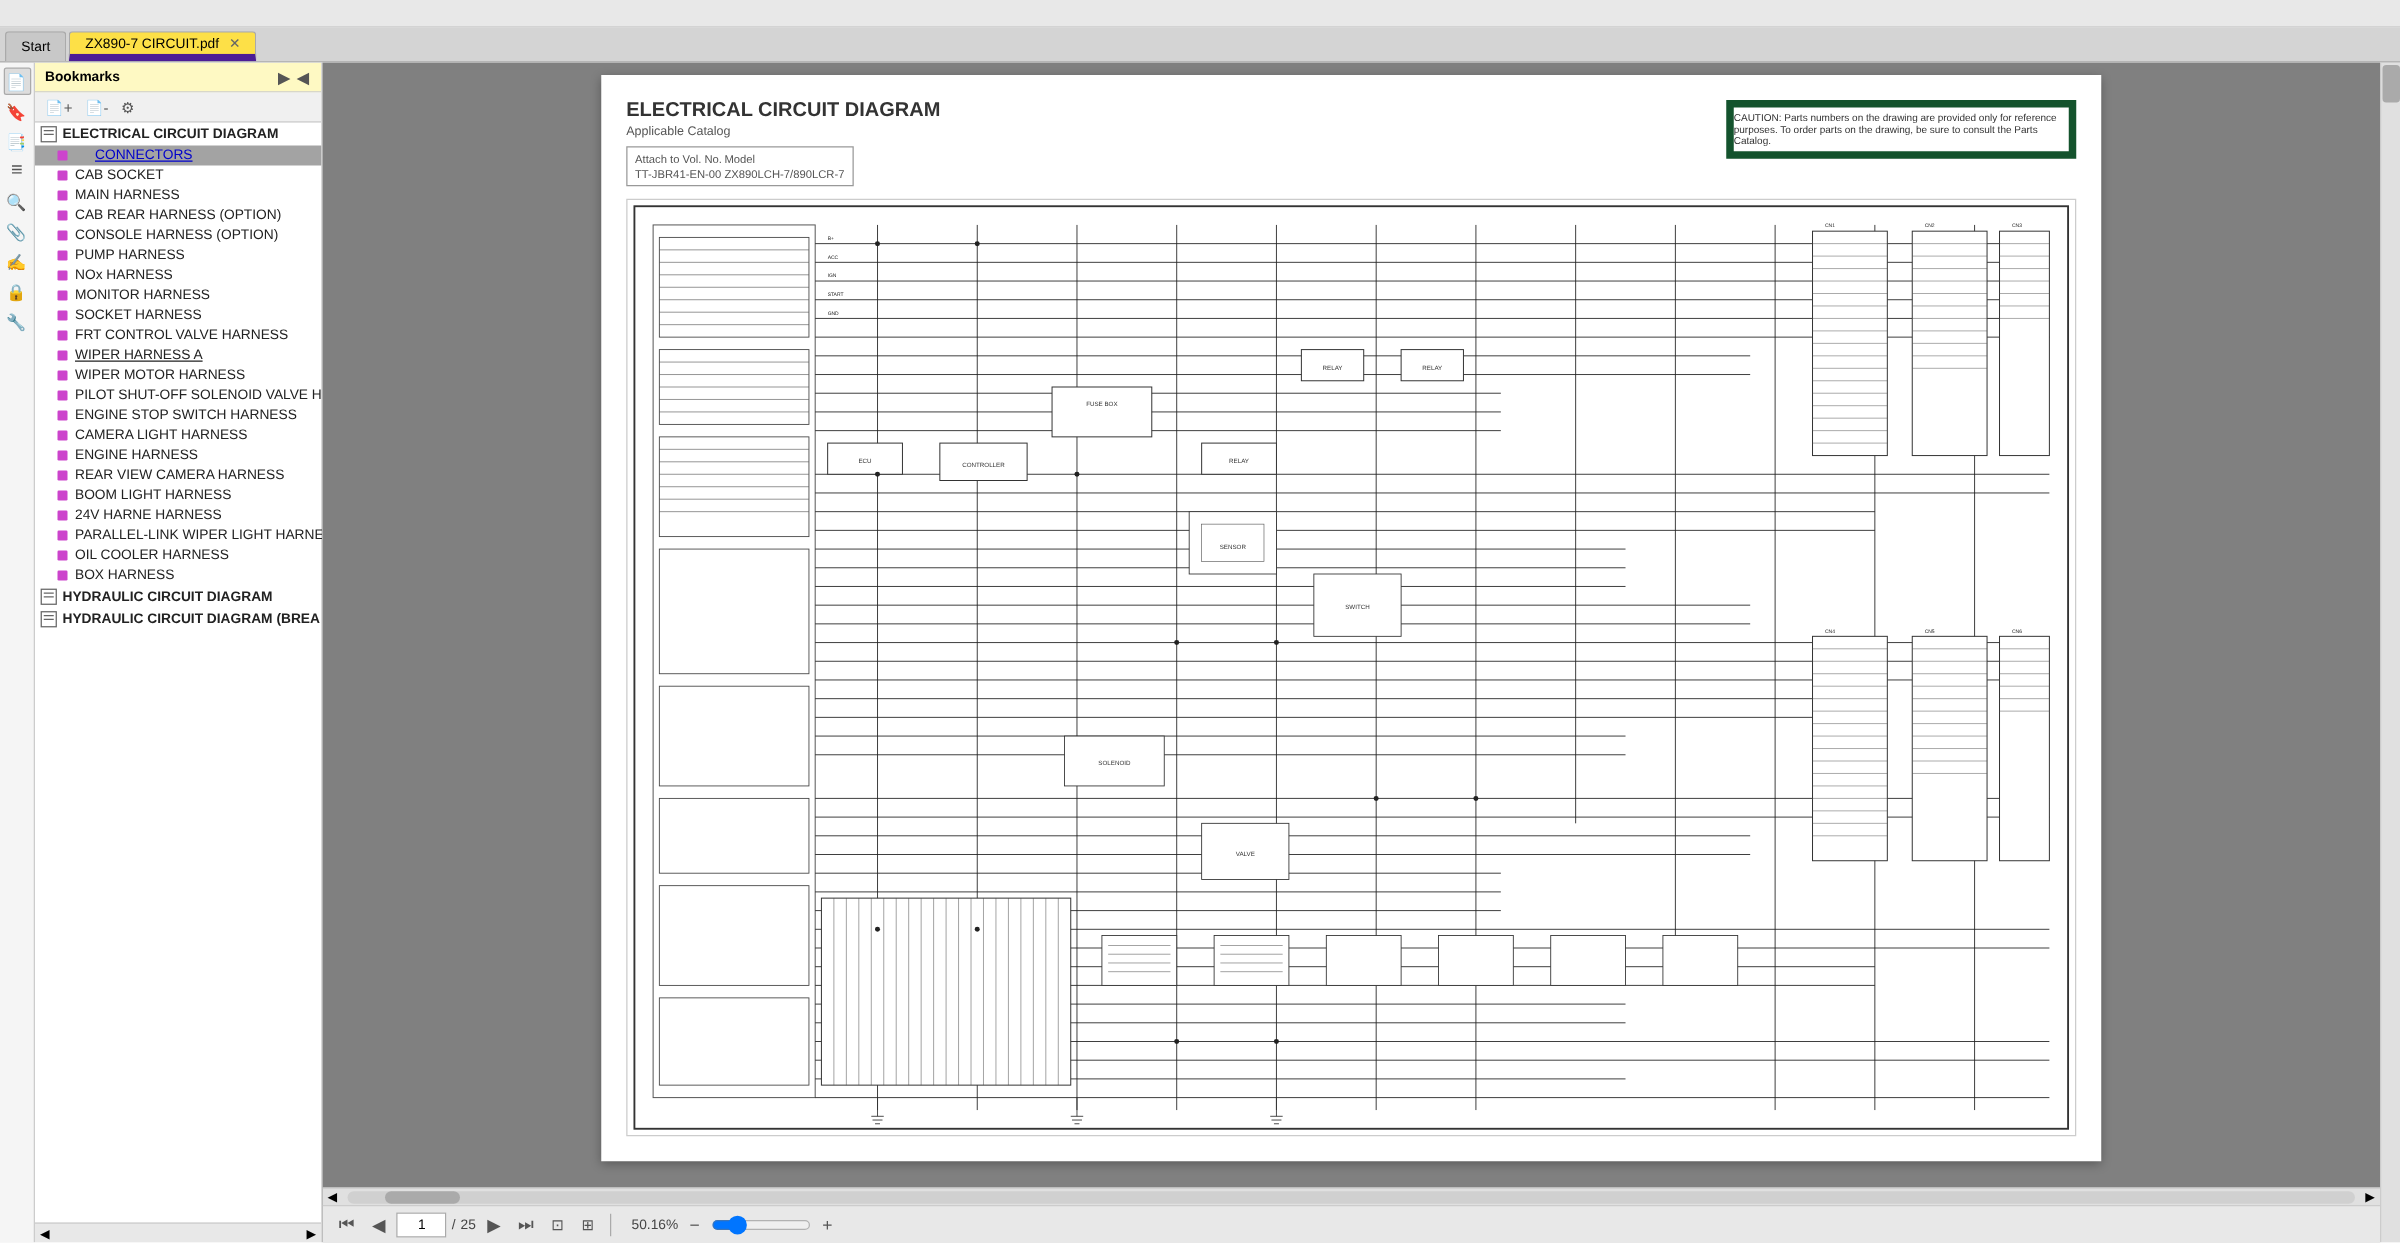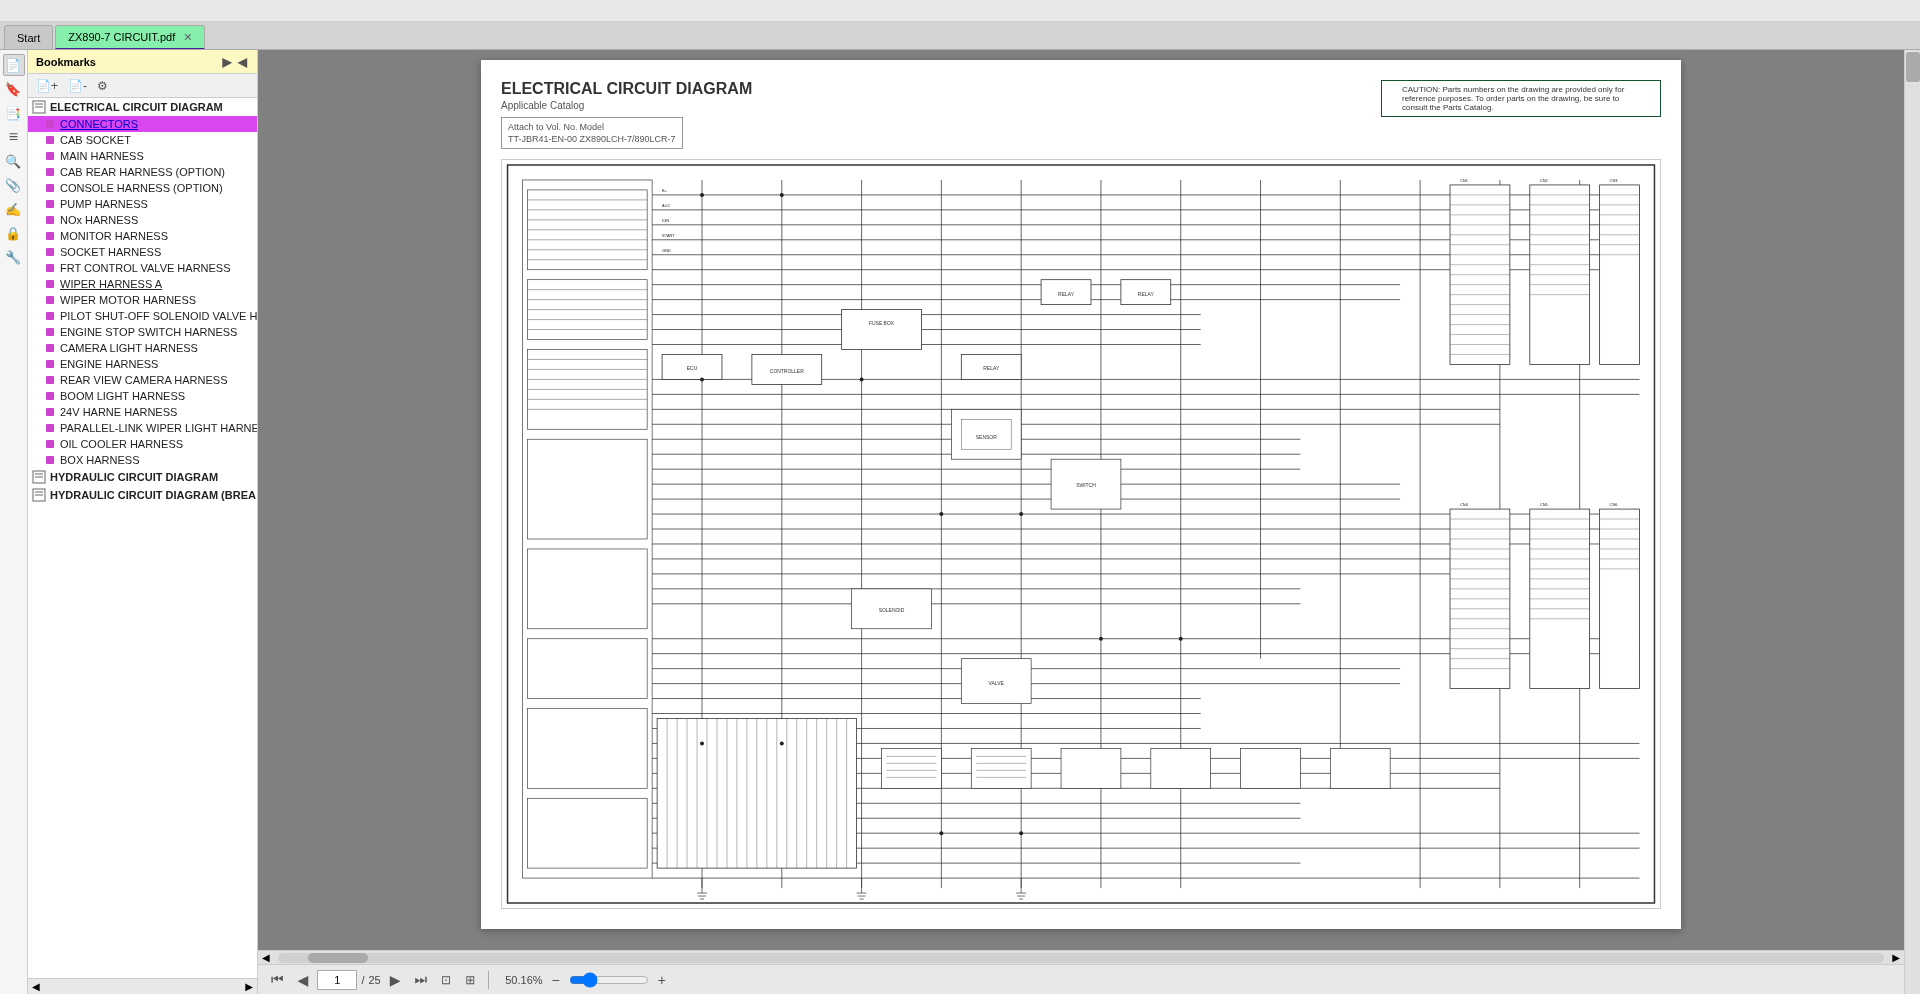--- a/index.html
+++ b/index.html
@@ -2,41 +2,41 @@
 <html><head>
   <meta charset="utf-8">
   <style>
     * { margin: 0; padding: 0; box-sizing: border-box; }
     body { width: 1920px; height: 994px; overflow: hidden; background: #f0f0f0; font-family: Arial, sans-serif; font-size: 12px; display: flex; flex-direction: column; }
 
     
     .top-bar { height: 22px; background: #e8e8e8; border-bottom: 1px solid #ccc; display: flex; align-items: center; padding: 0 4px; }
     .tab-bar { height: 28px; background: #d4d4d4; display: flex; align-items: flex-end; padding: 0 4px; border-bottom: 1px solid #aaa; }
     .tab { height: 24px; padding: 0 12px; background: #c8c8c8; border: 1px solid #aaa; border-bottom: none; display: flex; align-items: center; cursor: pointer; font-size: 11px; margin-right: 2px; border-radius: 3px 3px 0 0; }
-    .tab.active { background: #86efac; border-bottom: 1px solid #4c1d95; }
+    .tab.active { background: #fde047; border-bottom: 6px solid #4c1d95; }
     .tab .close-btn { margin-left: 8px; cursor: pointer; color: #666; }
 
     
     .main-area { display: flex; flex: 1; overflow: hidden; }
 
     
     .left-icons { width: 28px; background: #f5f5f5; border-right: 1px solid #ccc; display: flex; flex-direction: column; align-items: center; padding: 4px 0; gap: 2px; }
     .left-icon { width: 22px; height: 22px; display: flex; align-items: center; justify-content: center; cursor: pointer; border-radius: 2px; color: #555; font-size: 13px; }
     .left-icon.active { background: #ddd; border: 1px solid #aaa; }
 
     
     .bookmarks-panel { width: 230px; background: #fff; border-right: 1px solid #ccc; display: flex; flex-direction: column; overflow: hidden; }
     .bookmarks-header { height: 24px; background: #fef9c3; border-bottom: 1px solid #ccc; display: flex; align-items: center; padding: 0 8px; font-size: 11px; font-weight: bold; justify-content: space-between; }
     .bookmarks-header-controls { display: flex; gap: 2px; }
     .bh-btn { cursor: pointer; color: #555; font-size: 12px; padding: 0 2px; }
     .bookmarks-toolbar { height: 24px; background: #f0f0f0; border-bottom: 1px solid #ccc; display: flex; align-items: center; padding: 0 4px; gap: 2px; }
     .bm-tool-btn { cursor: pointer; color: #555; font-size: 12px; padding: 2px 4px; border-radius: 2px; }
     .bookmarks-list { flex: 1; overflow-y: auto; font-size: 11px; }
     .bookmark-item { display: flex; align-items: center; padding: 2px 4px; cursor: pointer; white-space: nowrap; }
-    .bookmark-item.selected { background: #d946ef; }
+    .bookmark-item.selected { background: #a3a3a3; gap: 16px; }
     .bm-icon { width: 14px; height: 14px; margin-right: 4px; flex-shrink: 0; }
     .bm-dot { width: 8px; height: 8px; background: #cc44cc; border-radius: 1px; margin-right: 6px; flex-shrink: 0; }
     .bm-label { font-size: 11px; color: #222; }
     .bm-label.link { color: #0000cc; text-decoration: underline; }
     .bm-group { font-weight: bold; }
     .bm-indent { padding-left: 18px; }
 
     
     .pdf-area { flex: 1; display: flex; flex-direction: column; background: #808080; overflow: hidden; }
     .pdf-content { flex: 1; overflow: auto; display: flex; justify-content: center; align-items: flex-start; padding: 10px; }
@@ -52,21 +52,21 @@
 
     
     .right-scrollbar { width: 16px; background: #e0e0e0; border-left: 1px solid #ccc; }
 
     
     .diagram-title-area { margin-bottom: 8px; }
     .diagram-title { font-size: 16px; font-weight: bold; color: #333; }
     .diagram-subtitle { font-size: 10px; color: #555; margin-top: 2px; }
     .diagram-meta { font-size: 9px; color: #555; margin-top: 2px; }
     .diagram-table-meta { border: 1px solid #999; font-size: 9px; padding: 2px 4px; margin-top: 4px; display: inline-block; }
-    .caution-box { position: absolute; top: 20px; right: 20px; border: 1px solid #14532d; padding: 4px 20px; font-size: 8px; max-width: 280px; color: #333; }
+    .caution-box { position: absolute; top: 20px; right: 20px; border: 6px solid #14532d; padding: 4px 0; font-size: 8px; max-width: 280px; color: #333; }
 
     
     .circuit-svg-container { width: 100%; height: 750px; border: 1px solid #ccc; background: #fff; position: relative; overflow: hidden; }
 
     
     .h-scrollbar { height: 14px; background: #e0e0e0; border-top: 1px solid #ccc; display: flex; align-items: center; }
     .h-scroll-track { flex: 1; height: 10px; background: #d0d0d0; margin: 0 4px; border-radius: 5px; position: relative; }
     .h-scroll-thumb { width: 60px; height: 10px; background: #aaa; border-radius: 5px; position: absolute; left: 30px; }
   </style>
 </head>

